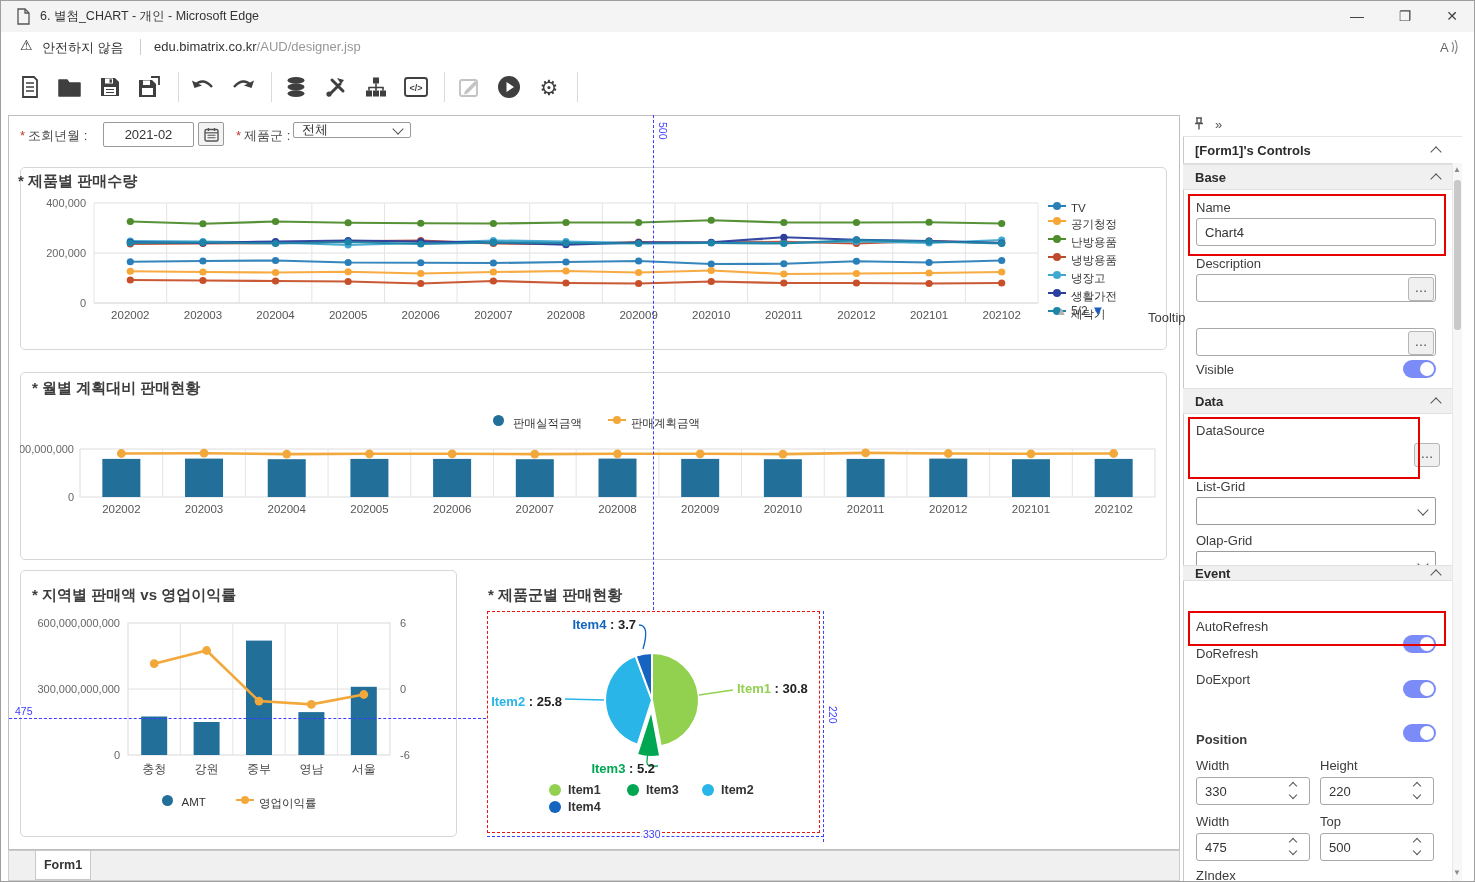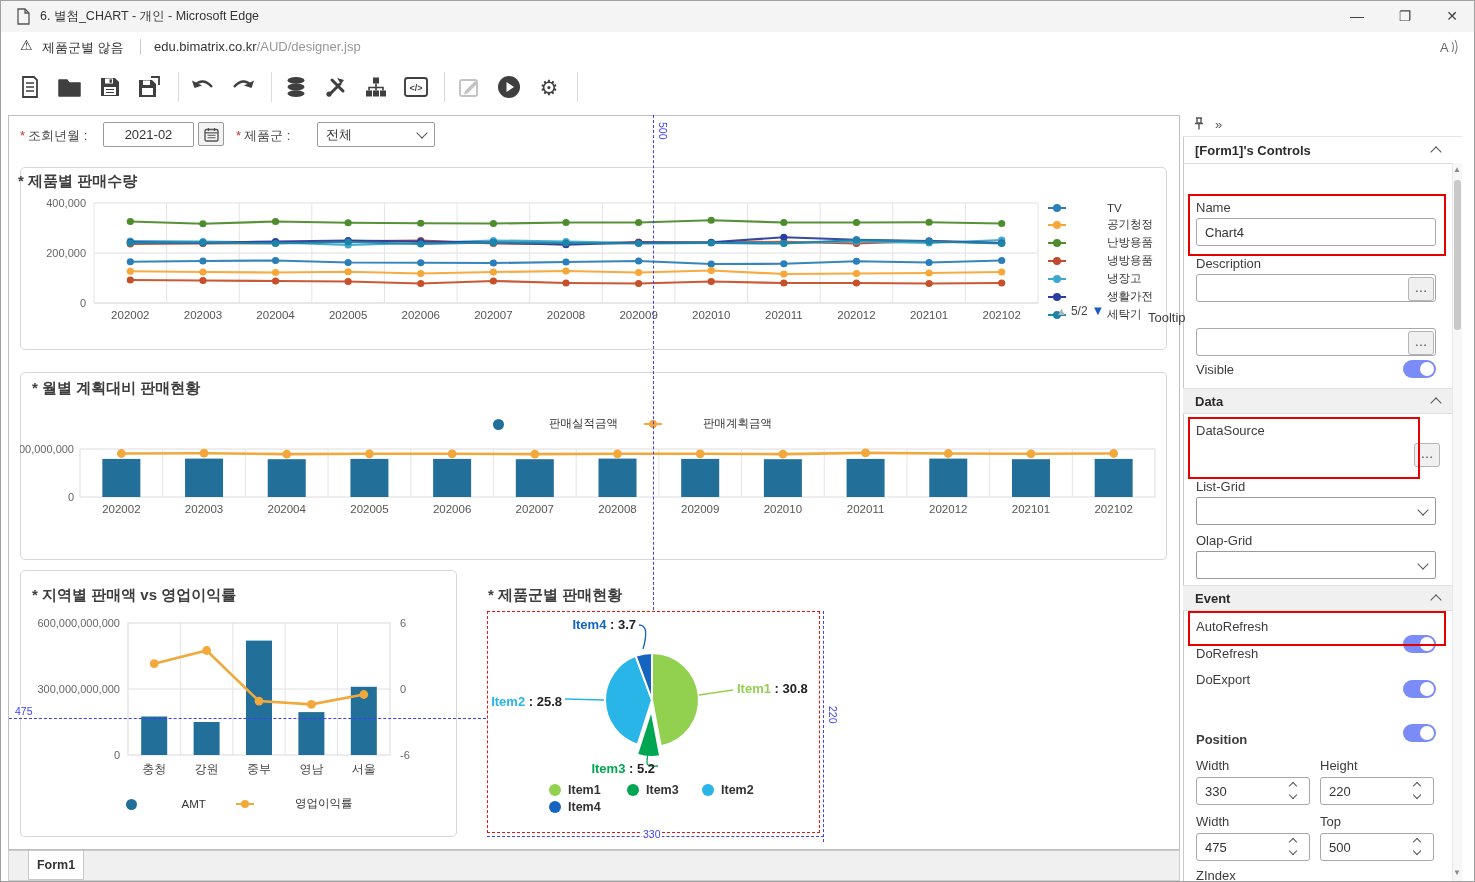--- a/index.html
+++ b/index.html
@@ -29,41 +29,41 @@
   .flabel{font-size:13px;color:#4a4a4a;}
   .req{color:#c0392b;margin-right:3px;}
   .f-input{border:1px solid #9a9a9a;border-radius:2px;font-size:13px;color:#333;text-align:center;font-family:inherit;box-sizing:border-box;}
   .cal-btn{width:26px;height:24px;background:#f3f3f3;border:1px solid #9a9a9a;border-radius:2px;display:flex;align-items:center;justify-content:center;cursor:pointer;box-sizing:border-box;}
   .sel{border:1px solid #9a9a9a;border-radius:2px;background:#fff;font-size:13px;color:#333;display:flex;align-items:center;box-sizing:border-box;padding:0 8px;cursor:pointer;}
   .sel .txt{flex:1;}
   .chev{width:7px;height:7px;border-right:1.5px solid #555;border-bottom:1.5px solid #555;transform:rotate(45deg);margin-top:-3px;}
   .chev.up{transform:rotate(-135deg);margin-top:4px;}
   .panelbox{border:1px solid #d7d7d7;border-radius:5px;background:#fff;}
   .ctitle{font-size:15px;font-weight:600;color:#3d3d3d;}
-  .legend-item{display:flex;align-items:center;margin-bottom:3px;gap:36px;}
+  .legend-item{display:flex;align-items:flex-start;margin-bottom:3px;}
   .lmark{position:relative;width:18px;height:8px;margin-right:5px;flex:0 0 18px;}
   .lmark .ln{position:absolute;left:0;top:3px;width:18px;height:2.4px;}
   .lmark .dt{position:absolute;left:5px;top:0;width:8px;height:8px;border-radius:50%;}
   .lmark.dot-only .dt{width:11px;height:11px;top:-1px;left:3px;}
   .ltext{font-size:11.5px;color:#333;white-space:nowrap;}
   .pager{font-size:12px;color:#444;display:flex;align-items:center;gap:4px;}
   .pager .up{color:#b3b3b3;font-size:11px;cursor:pointer;}
   .pager .down{color:#1d5bbf;font-size:13px;cursor:pointer;}
   
   .vguide{border-left:1px dashed #3d3dff;width:0;z-index:50;pointer-events:none;}
   .hguide{border-top:1px dashed #3d3dff;height:0;z-index:50;pointer-events:none;}
   .gl{font-size:10.5px;color:#3d3dff;background:#fff;padding:0 1px;z-index:51;}
   .vtext{writing-mode:vertical-rl;}
   .sel-rect{border:1px dashed #ef1212;z-index:45;pointer-events:none;}
   
   .plegend-item{position:absolute;display:flex;align-items:center;gap:7px;font-size:12.5px;font-weight:bold;color:#333;}
   .pdot{width:12px;height:12px;border-radius:50%;}
   
   .tabbar{left:8px;top:850px;width:1172px;height:31px;background:#f0f0f0;border:1px solid #cfcfcf;border-top:1px solid #c9c9c9;box-sizing:border-box;}
-  .formtab{left:19px;top:0px;width:56px;height:29px;background:#fff;border:1px solid #c9c9c9;border-top:none;box-sizing:border-box;text-align:center;line-height:28px;font-size:12.5px;font-weight:bold;color:#333;cursor:pointer;}
+  .formtab{left:26px;top:0px;width:56px;height:29px;background:#fff;border:1px solid #c9c9c9;border-top:none;box-sizing:border-box;text-align:center;line-height:28px;font-size:12.5px;font-weight:bold;color:#333;cursor:pointer;}
   
   .sidepanel{left:1183px;top:112px;width:279px;height:770px;background:#fff;border-left:1px solid #c9c9c9;border-top:1px solid #e0e0e0;box-sizing:border-box;}
   .pin-strip{left:1183px;top:112px;width:279px;height:25px;border-bottom:1px solid #e4e4e4;background:#fff;display:flex;align-items:center;padding-left:10px;gap:10px;color:#555;box-sizing:border-box;}
   .phead{font-size:13px;font-weight:bold;color:#2b2b2b;display:flex;align-items:center;box-sizing:border-box;padding:0 12px;justify-content:space-between;}
   .sechead{background:#f0f0f0;border-top:1px solid #e0e0e0;border-bottom:1px solid #e0e0e0;}
   .plabel{font-size:13px;color:#3c3c3c;}
   .pinput{border:1px solid #a8a8a8;border-radius:3px;font-size:13px;color:#333;padding:0 8px;box-sizing:border-box;font-family:inherit;background:#fff;}
   .dots-btn{width:26px;height:24px;background:#f0f0f0;border:1px solid #b5b5b5;border-radius:3px;text-align:center;line-height:20px;font-size:13px;color:#444;cursor:pointer;box-sizing:border-box;}
   .toggle{width:33px;height:18px;border-radius:9px;background:#7b8bf7;position:relative;cursor:pointer;}
   .toggle .knob{position:absolute;right:2px;top:2px;width:14px;height:14px;border-radius:50%;background:#fff;}
@@ -86,21 +86,21 @@
         <path d="M9 1 v4 h4" fill="none" stroke="#555" stroke-width="1.3"></path>
       </svg>
     <div class="abs title-text">6. 별첨_CHART - 개인 - Microsoft Edge</div>
     <div class="abs win-btn" style="left:1337px">—</div>
     <div class="abs win-btn" style="left:1385px">❐</div>
     <div class="abs win-btn" style="left:1432px">✕</div>
   </div>
 
   <div class="abs urlbar">
     <div class="abs warn-icon">⚠</div>
-    <div class="abs warn-text">제품군별 않음</div>
+    <div class="abs warn-text">안전하지 않음</div>
     <div class="abs url-div"></div>
     <div class="abs url-text"><span class="url-host">edu.bimatrix.co.kr</span><span class="url-path">/AUD/designer.jsp</span></div>
     <svg class="abs" style="left:1438px;top:6px" width="20" height="18" viewBox="0 0 20 18">
         <text x="2" y="14" font-size="13" fill="#666">A</text>
         <path d="M14 4 q3 5 0 10 M17 2 q4 7 0 14" fill="none" stroke="#888" stroke-width="1.2"></path>
       </svg>
   </div>
 
   <div class="abs toolbar">
     <div class="tool">
@@ -197,21 +197,21 @@
   <input class="abs f-input" style="left: 103px; top: 122px; width: 91px; height: 25px;" value="2021-02">
   <div class="abs cal-btn" style="left:198px;top:122px">
     <svg width="15" height="15" viewBox="0 0 15 15">
         <rect x="1" y="2.5" width="13" height="11.5" rx="1.5" fill="none" stroke="#555" stroke-width="1.4"></rect>
         <path d="M1 5.8 h13" stroke="#555" stroke-width="1.2"></path>
         <path d="M4.5 1 v3 M10.5 1 v3" stroke="#555" stroke-width="1.4"></path>
         <path d="M3.5 8.3 h8 M3.5 10.8 h8" stroke="#555" stroke-width="1.1"></path>
       </svg>
   </div>
   <div class="abs flabel" style="left:236px;top:127px"><span class="req">*</span><span>제품군 :</span></div>
-  <div class="abs sel" style="left:317px;top:122px;width:118px;height:25px">
+  <div class="abs sel" style="left:293px;top:122px;width:118px;height:16px">
       <span class="txt">전체</span>
       <span class="chev"></span>
     </div>
 
   <div class="abs panelbox" style="left:20px;top:167px;width:1145px;height:181px"></div>
   <div class="abs ctitle" style="left:18px;top:172px">* 제품별 판매수량</div>
   <svg id="c1svg" class="abs" style="left:20px;top:167px" width="1145" height="181" viewBox="0 0 1145 181">
       <line x1="74" y1="36" x2="1018" y2="36" stroke="#e0e0e0"></line>
       <line x1="74" y1="86" x2="1018" y2="86" stroke="#e0e0e0"></line>
       <line x1="74" y1="136" x2="1018" y2="136" stroke="#cfcfcf"></line>
@@ -591,20 +591,24 @@
     <svg width="12" height="14" viewBox="0 0 12 14">
         <path d="M3 1 h6 M4 1 v5 h4 v-5 M2 6.5 h8 M6 6.5 v6" stroke="#555" stroke-width="1.4" fill="none"></path>
       </svg>
     <span style="font-size:13px">»</span>
   </div>
   <div class="abs phead" style="left:1183px;top:137px;width:269px;height:27px;border-bottom:1px solid #dcdcdc">
     <span>[Form1]'s Controls</span>
       <span class="chev up"></span>
   </div>
 
+  <div class="abs phead sechead" style="left:1183px;top:164px;width:269px;height:26px">
+    <span>Base</span>
+      <span class="chev up"></span>
+  </div>
   <div class="abs plabel" style="left:1196px;top:200px">Name</div>
   <input class="abs pinput" style="left: 1196px; top: 218px; width: 240px; height: 28px;" value="Chart4">
   <div class="abs redbox" style="left:1188px;top:194px;width:254px;height:58px"></div>
   <div class="abs plabel" style="left:1196px;top:256px">Description</div>
   <input class="abs pinput" style="left: 1196px; top: 274px; width: 240px; height: 28px;">
   <div class="abs dots-btn" style="left:1408px;top:277px">…</div>
   <div class="abs plabel" style="left:1148px;top:310px">Tooltip</div>
   <input class="abs pinput" style="left: 1196px; top: 328px; width: 240px; height: 28px;">
   <div class="abs dots-btn" style="left:1408px;top:331px">…</div>
   <div class="abs plabel" style="left:1196px;top:362px">Visible</div>
@@ -623,21 +627,21 @@
   <div class="abs sel" style="left:1196px;top:497px;width:240px;height:28px">
       <span class="txt"></span>
       <span class="chev"></span>
     </div>
   <div class="abs plabel" style="left:1196px;top:533px">Olap-Grid</div>
   <div class="abs sel" style="left:1196px;top:551px;width:240px;height:28px">
       <span class="txt"></span>
       <span class="chev"></span>
     </div>
 
-  <div class="abs phead sechead" style="left:1183px;top:585px;width:269px;height:26px">
+  <div class="abs phead sechead" style="left:1183px;top:565px;width:269px;height:16px">
     <span>Event</span>
       <span class="chev up"></span>
   </div>
   <div class="abs plabel" style="left:1196px;top:619px">AutoRefresh</div>
   <div class="abs toggle" style="left:1403px;top:617px">
       <div class="knob"></div>
     </div>
   <div class="abs redbox" style="left:1188px;top:611px;width:254px;height:31px"></div>
   <div class="abs plabel" style="left:1196px;top:646px">DoRefresh</div>
   <div class="abs toggle" style="left:1403px;top:644px">

